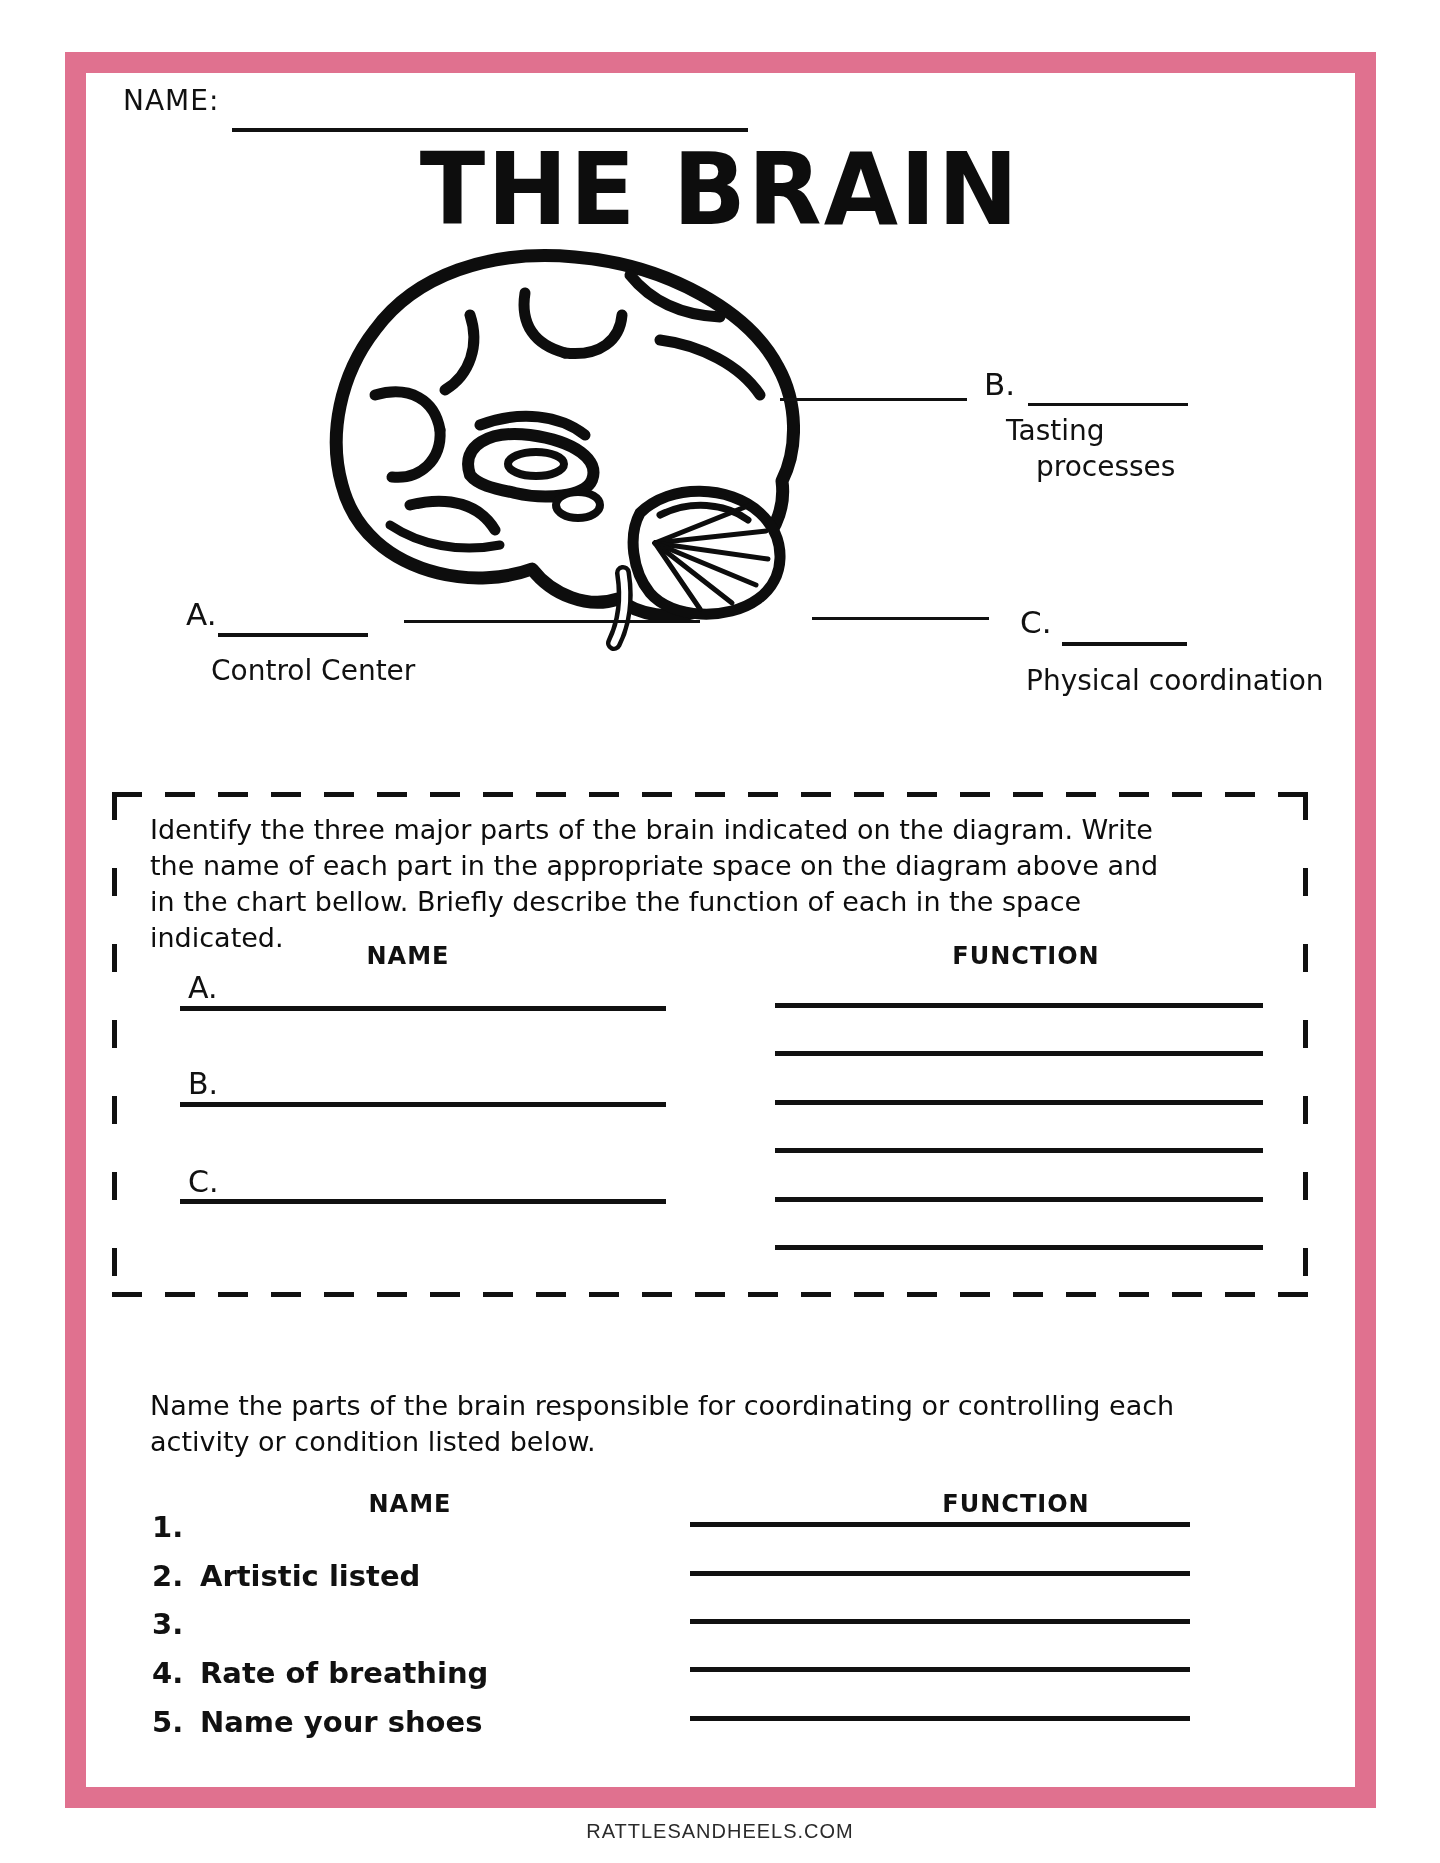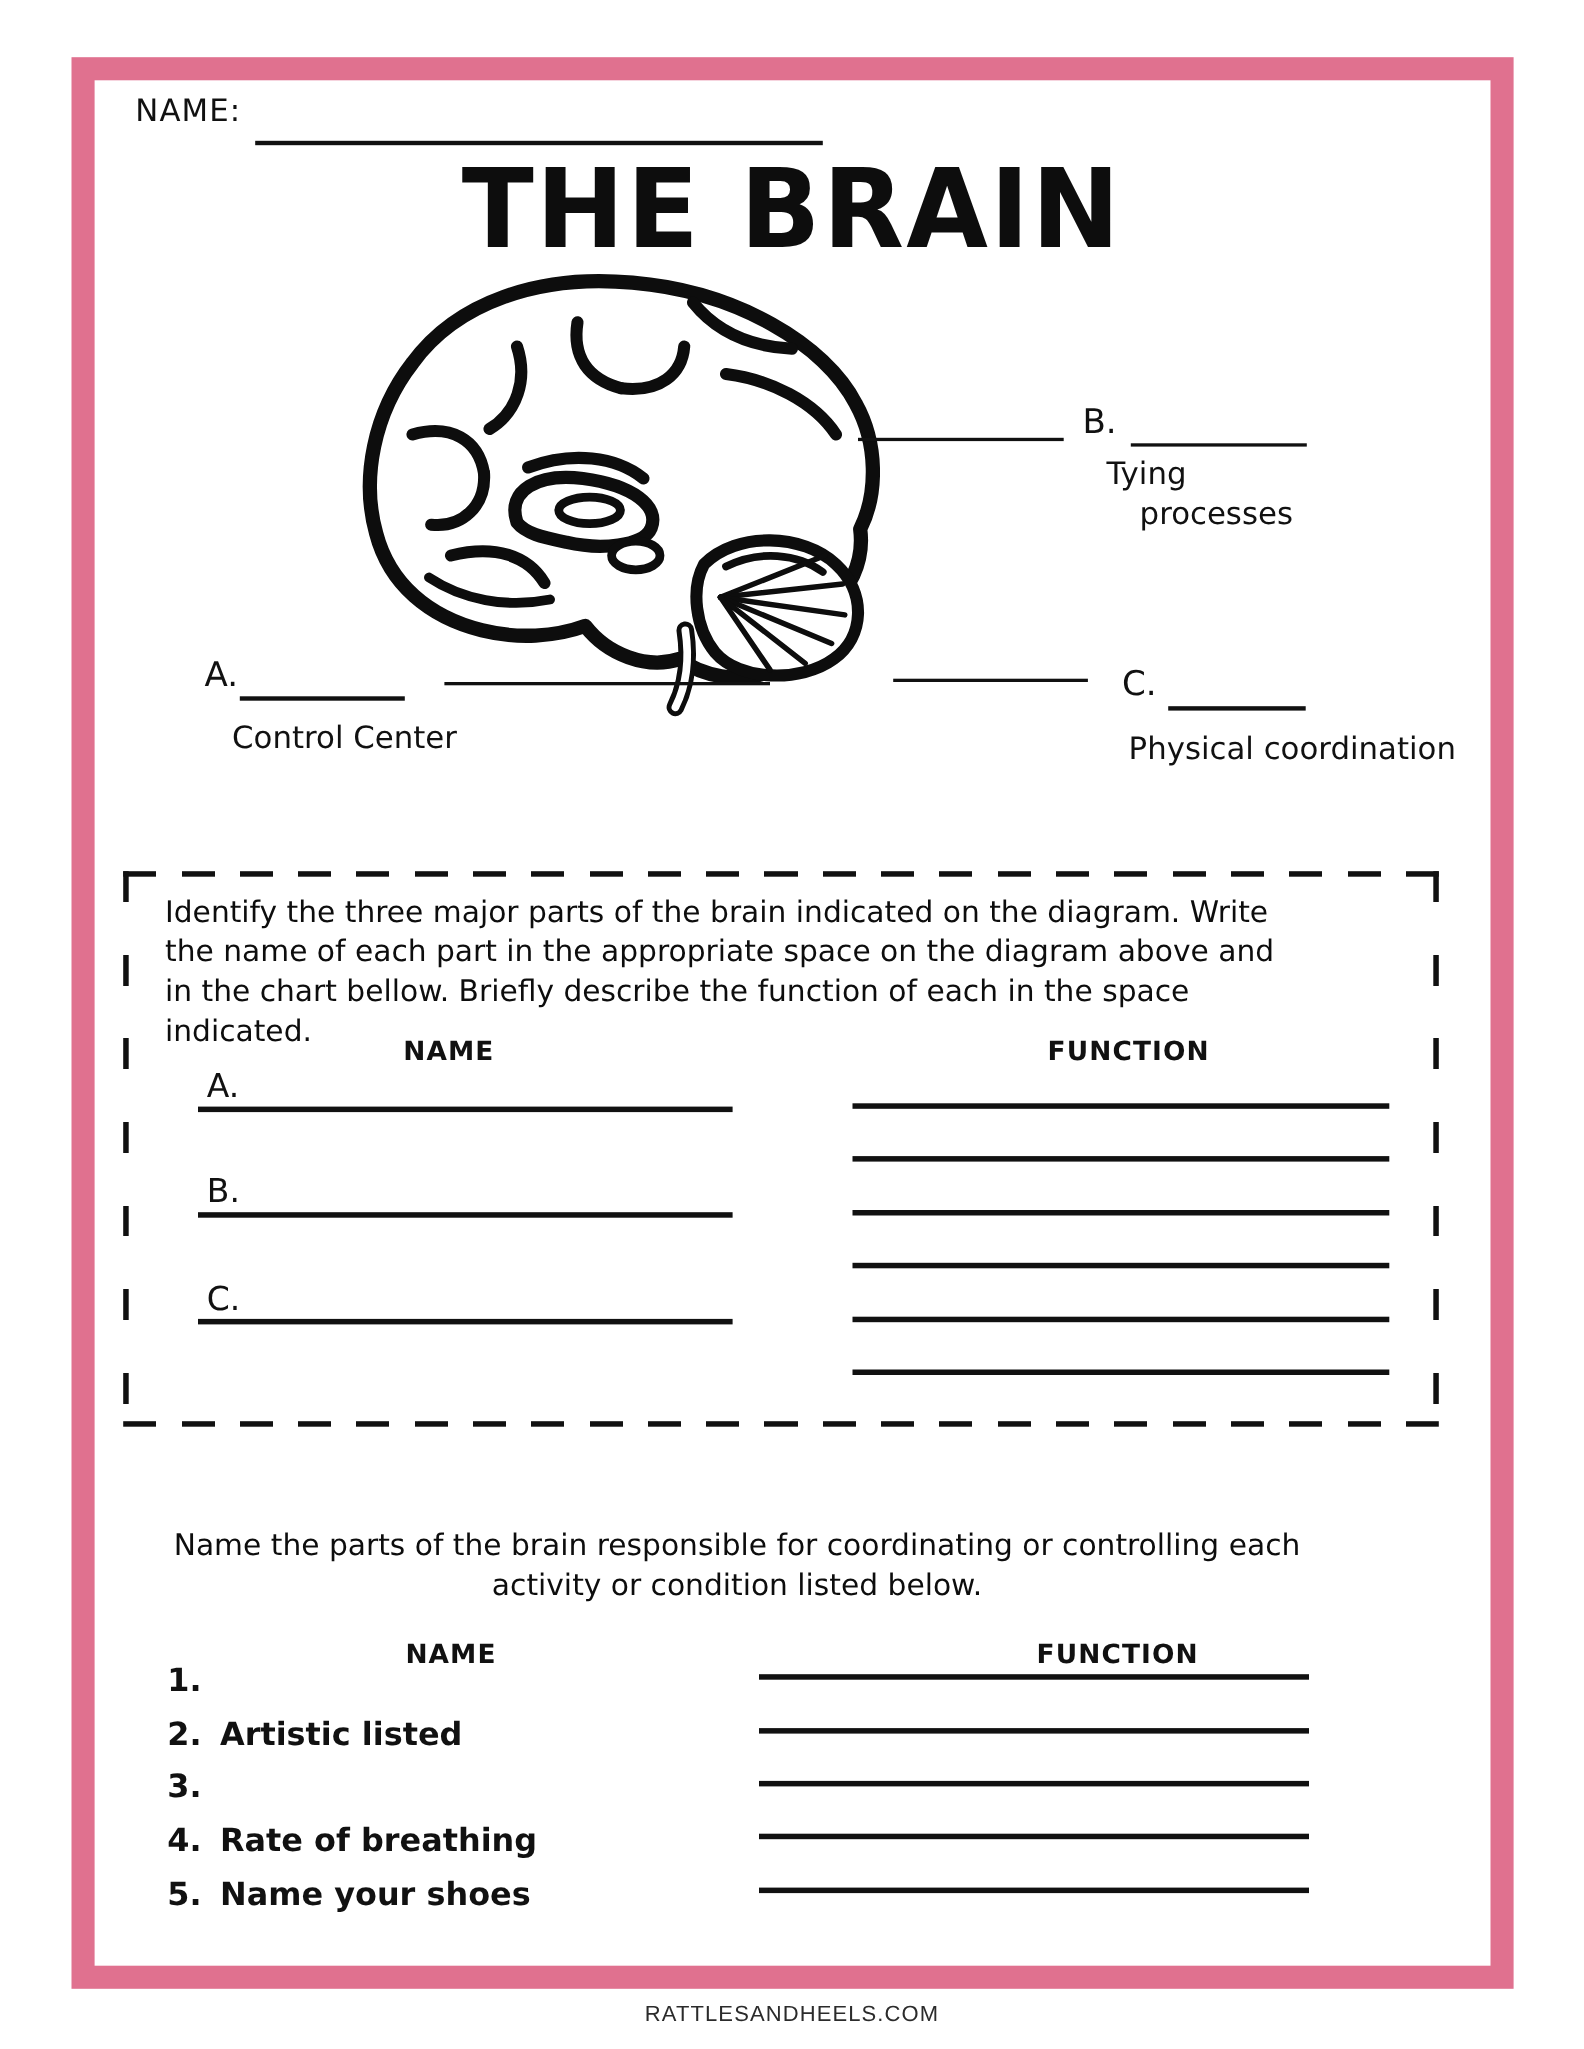--- a/index.html
+++ b/index.html
@@ -42,21 +42,21 @@
     background:repeating-linear-gradient(90deg,#111 0 30px,transparent 30px 53px); }
   .dash-v { position:absolute; width:5px;
     background:repeating-linear-gradient(180deg,#111 0 28px,transparent 28px 76px); }
   .dash-top    { left:112px; top:792px;  width:1196px; }
   .dash-bottom { left:112px; top:1292px; width:1196px; }
   .dash-left   { left:112px; top:792px;  height:505px; }
   .dash-right  { left:1303px; top:792px; height:505px; }
 
   .instructions { position:absolute; font-size:27px; line-height:1.33; color:#0d0d0d; }
   .instr-1 { left:150px; top:812px; width:1030px; }
-  .instr-2 { left:150px; top:1388px; width:1040px;text-align:center; }
+  .instr-2 { left:150px; top:1388px; width:1040px; }
 
   .col-header { position:absolute; font-size:24px; font-weight:bold; letter-spacing:1px; text-align:center; width:240px; }
   .hdr-name-1 { left:288px; top:942px; }
   .hdr-func-1 { left:906px; top:942px; }
   .hdr-name-2 { left:290px; top:1490px; }
   .hdr-func-2 { left:896px; top:1490px; }
 
   .row-letter { position:absolute; left:188px; font-size:30px; }
   .row-a { top:970px; } .row-b { top:1066px; } .row-c { top:1164px; }
   .name-line { position:absolute; left:180px; width:486px; height:5px; background:#111; }
@@ -107,21 +107,21 @@
     <path d="M 303,330 C 307,356 304,380 294,400" stroke-width="16"></path>
     <path d="M 303,330 C 307,356 304,380 294,400" stroke="#fff" stroke-width="7"></path>
   </svg>
 
   <div class="ptr ptr-b"></div>
   <div class="ptr ptr-a"></div>
   <div class="ptr ptr-c"></div>
 
   <div class="diagram-letter letter-b">B.</div>
   <div class="blank blank-b"></div>
-  <div class="diagram-caption cap-higher">Tying</div>
+  <div class="diagram-caption cap-higher">Tasting</div>
   <div class="diagram-caption cap-processes">processes</div>
 
   <div class="diagram-letter letter-a">A.</div>
   <div class="blank blank-a"></div>
   <div class="diagram-caption cap-control">Control Center</div>
 
   <div class="diagram-letter letter-c">C.</div>
   <div class="blank blank-c"></div>
   <div class="diagram-caption cap-physical">Physical coordination</div>
 

